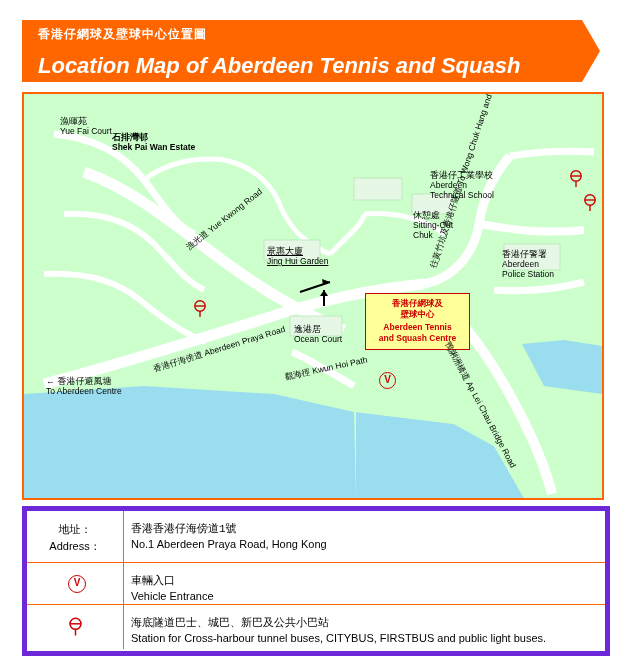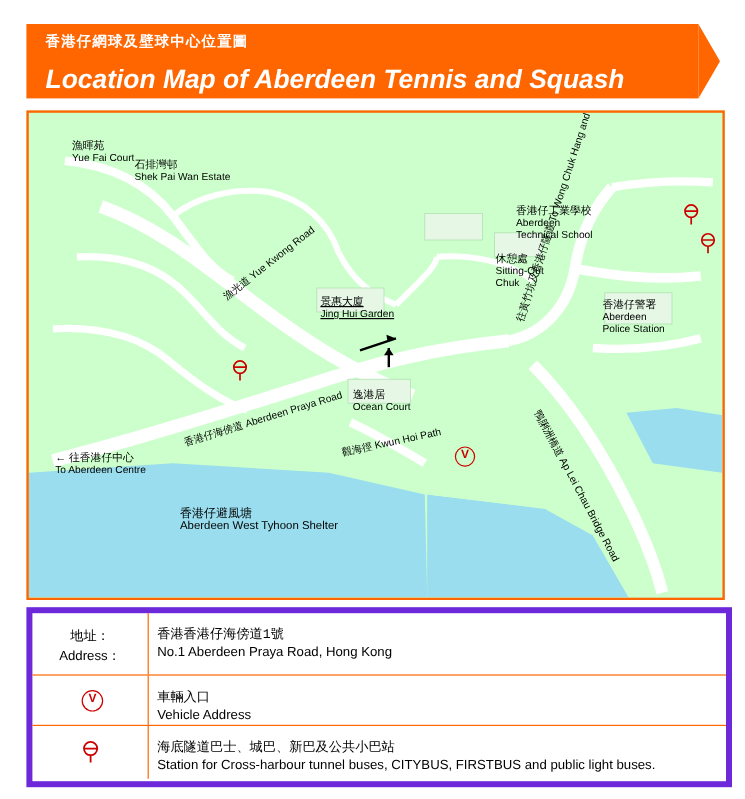--- a/index.html
+++ b/index.html
@@ -100,27 +100,33 @@
       <rect x="480" y="150" width="56" height="26" fill="#e6f7e6" stroke="#aadfaa" stroke-width="0.6"></rect>
       <rect x="240" y="146" width="56" height="20" fill="#e6f7e6" stroke="#aadfaa" stroke-width="0.6"></rect>
       <rect x="266" y="222" width="52" height="20" fill="#e6f7e6" stroke="#aadfaa" stroke-width="0.6"></rect>
 
       <path d="M276,198 L306,188" stroke="#000000" stroke-width="2" fill="none"></path>
       <path d="M306,188 l-8,-3 l1,6 z" fill="#000000"></path>
       <path d="M300,212 L300,196" stroke="#000000" stroke-width="2" fill="none"></path>
       <path d="M300,196 l-4,6 l8,0 z" fill="#000000"></path>
     </svg>
 
+    <div class="sitebox">
+      <div style="margin-top:4px;">香港仔網球及</div>
+      <div>壁球中心</div>
+      <div style="margin-top:3px;">Aberdeen Tennis</div>
+      <div>and Squash Centre</div>
+    </div>
 
     <div class="lbl c" style="left:36px;top:22px;">
       <div class="cn">漁暉苑</div>
       <div>Yue Fai Court</div>
     </div>
 
-    <div class="lbl c" style="left:88px;top:38px;">
+    <div class="lbl c" style="left:88px;top:38px;font-weight:bold;">
       <div class="cn">石排灣邨</div>
       <div>Shek Pai Wan Estate</div>
     </div>
 
     <div class="lbl c" style="left:406px;top:76px;">
       <div class="cn">香港仔工業學校</div>
       <div>Aberdeen</div>
       <div>Technical School</div>
     </div>
 
@@ -140,28 +146,24 @@
       <div class="cn">景惠大廈</div>
       <div>Jing Hui Garden</div>
     </div>
 
     <div class="lbl c" style="left:270px;top:230px;">
       <div class="cn">逸港居</div>
       <div>Ocean Court</div>
     </div>
 
     <div class="lbl" style="left:22px;top:282px;">
-      <div class="cn">← 往香港仔中心</div>
+      <div class="cn">← 香港仔避風塘</div>
       <div>To Aberdeen Centre</div>
     </div>
 
-    <div class="lbl c" style="left:126px;top:330px;">
-      <div class="cn" style="font-size:10px;">香港仔避風塘</div>
-      <div style="font-size:9.5px;">Aberdeen West Tyhoon Shelter</div>
-    </div>
 
     <div class="rot" style="left:160px;top:150px;transform:rotate(-38deg);">漁光道  Yue Kwong Road</div>
     <div class="rot" style="left:128px;top:270px;transform:rotate(-17deg);">香港仔海傍道  Aberdeen Praya Road</div>
     <div class="rot" style="left:260px;top:278px;transform:rotate(-12deg);">觀海徑  Kwun Hoi Path</div>
     <div class="rot" style="left:404px;top:172px;transform:rotate(-72deg);">往黃竹坑及香港仔隧道  To Wong Chuk Hang and Aberdeen Tunnel</div>
     <div class="rot" style="left:428px;top:246px;transform:rotate(62deg);">鴨脷洲橋道  Ap Lei Chau Bridge Road</div>
 
     <div class="vsym" style="left:355px;top:278px;">V</div>
 
     <svg class="bsym" style="left:168px;top:206px;" viewBox="0 0 16 18">
@@ -195,21 +197,21 @@
       </div>
     </div>
 
     <div class="row r2">
       <div class="symcell">
         <div class="vsym" style="left:41px;top:12px;width:16px;height:16px;line-height:14px;">V</div>
       </div>
       <div class="vdiv"></div>
       <div class="cellR">
         <div class="txt-cn">車輛入口</div>
-        <div class="txt-en">Vehicle Address</div>
+        <div class="txt-en">Vehicle Entrance</div>
       </div>
     </div>
 
     <div class="row r3">
       <div class="symcell">
         <svg style="position:absolute;left:40px;top:12px;width:17px;height:20px;" viewBox="0 0 16 18">
           <circle cx="8" cy="6" r="5.2" fill="none" stroke="#cc0000" stroke-width="1.4"></circle>
           <line x1="3" y1="6" x2="13" y2="6" stroke="#cc0000" stroke-width="1.4"></line>
           <line x1="8" y1="11" x2="8" y2="17" stroke="#cc0000" stroke-width="1.4"></line>
         </svg>

